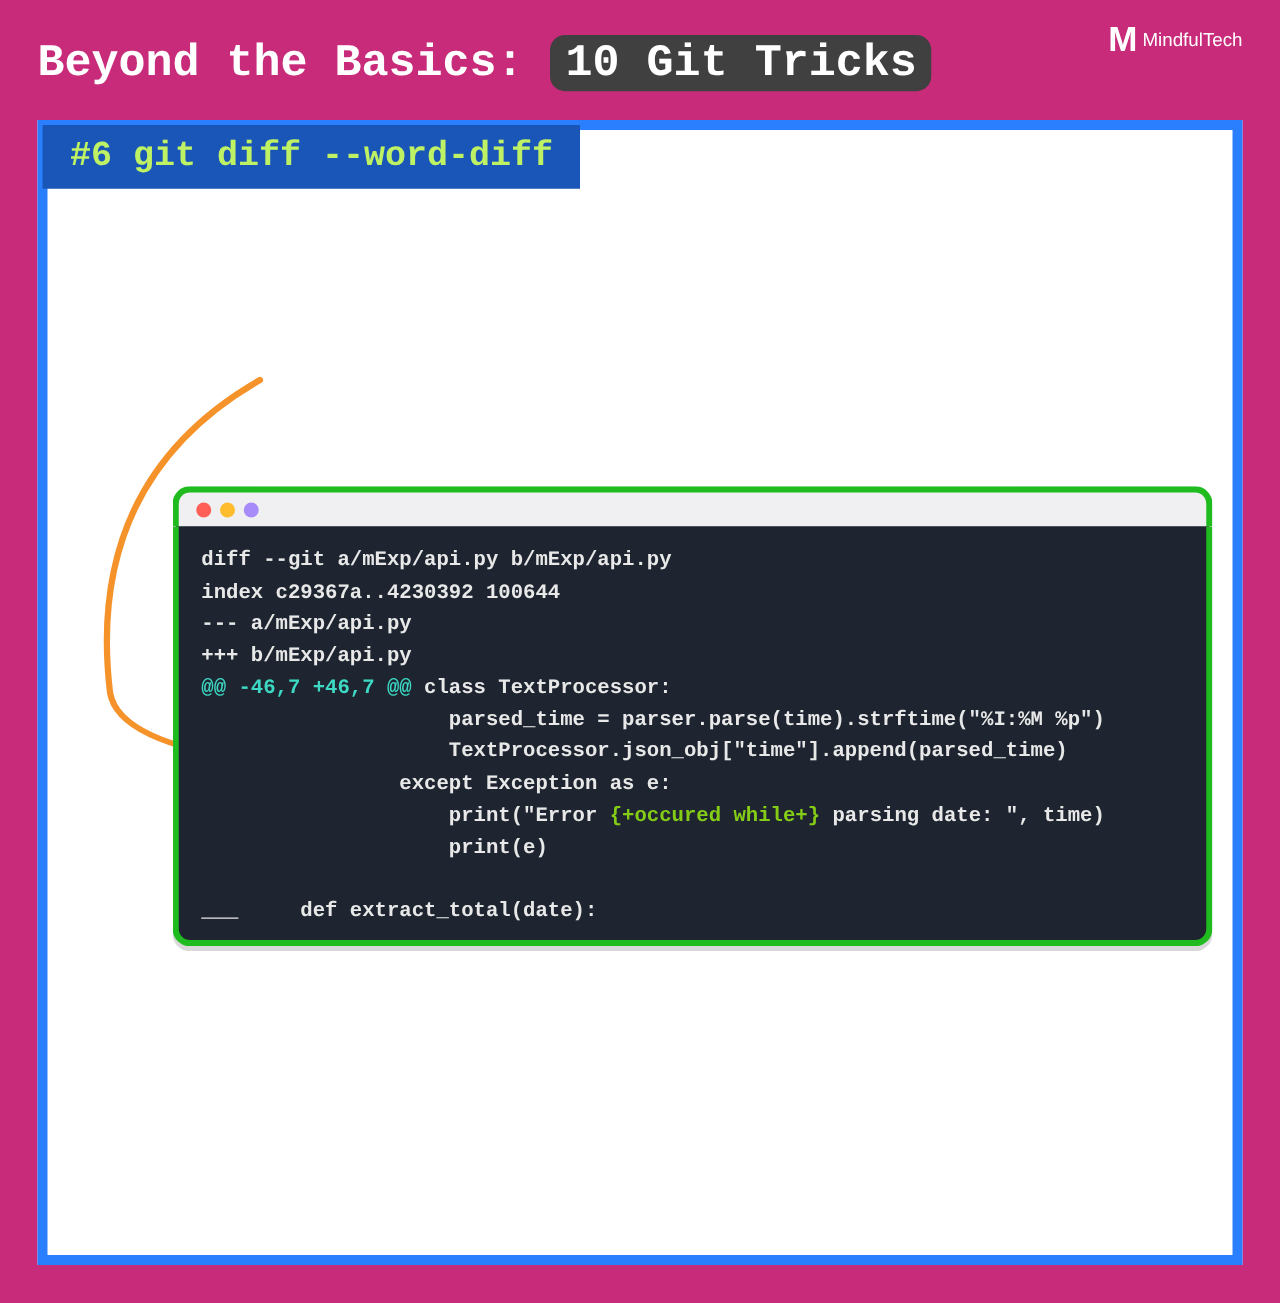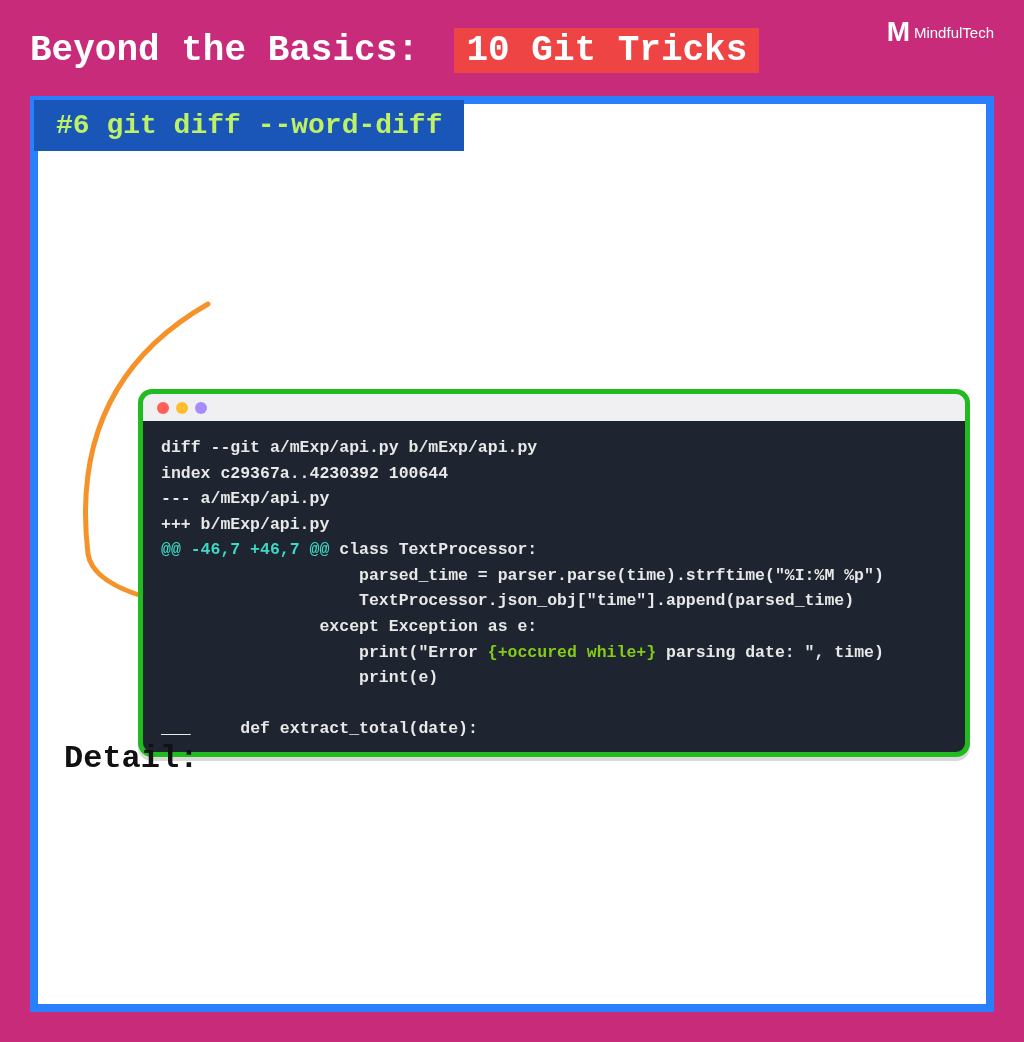--- a/index.html
+++ b/index.html
@@ -30,24 +30,23 @@
   }
   .title {
     position: absolute;
     top: 30px;
     left: 30px;
     font-size: 36px;
     font-weight: bold;
     color: white;
   }
   .title-highlight {
-    background: #ef4444;
+    background: #404040;
     padding: 2px 12px;
-    border-radius: 0;
-    margin-left: 14px;
+    border-radius: 12px;
   }
   .card {
     position: absolute;
     top: 96px;
     left: 30px;
     right: 30px;
     bottom: 30px;
     background: white;
     border: 8px solid #2a7fff;
   }
@@ -199,15 +198,14 @@
 <span>                    parsed_time = parser.parse(time).strftime("%I:%M %p")</span>
 <span>                    TextProcessor.json_obj["time"].append(parsed_time)</span>
 <span>                except Exception as e:</span>
 <span>                    print("Error </span><span class="added">{+occured while+}</span><span> parsing date: ", time)</span>
 <span>                    print(e)</span>
 
 <span class="underline-seg">   </span> <span>    def extract_total(date):</span></div>
   </div>
 
   <div class="detail-section">
-    <div class="detail-title">Detail:</div>
   </div>
 </div>
 
 </body></html>

